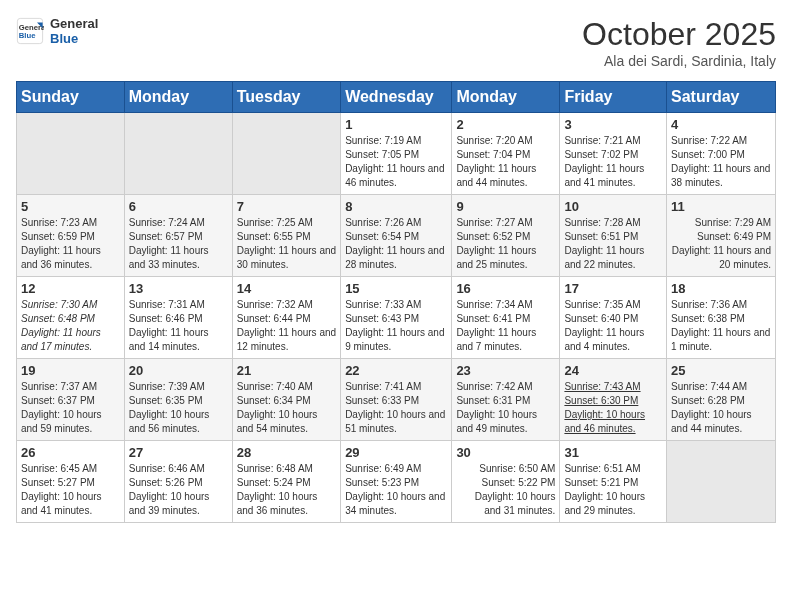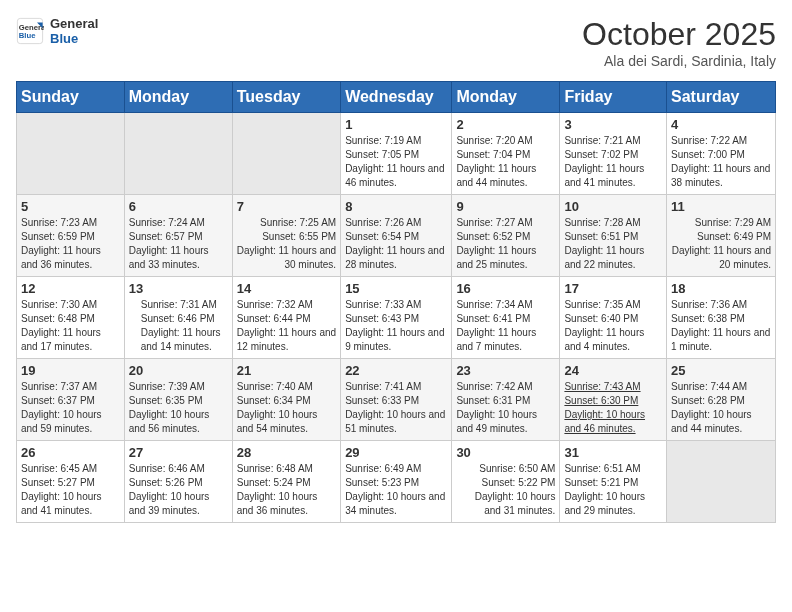--- a/index.html
+++ b/index.html
@@ -151,21 +151,21 @@
 Daylight: 11 hours and 36 minutes.</div>
         </td>
         <td>
           <span class="day-number">6</span>
           <div class="day-info" style="white-space: pre-line;">Sunrise: 7:24 AM
 Sunset: 6:57 PM
 Daylight: 11 hours and 33 minutes.</div>
         </td>
         <td>
           <span class="day-number">7</span>
-          <div class="day-info" style="white-space: pre-line; text-align: right;">Sunrise: 7:25 AM
+          <div class="day-info" style="white-space: pre-line;">Sunrise: 7:25 AM
 Sunset: 6:55 PM
 Daylight: 11 hours and 30 minutes.</div>
         </td>
         <td>
           <span class="day-number">8</span>
           <div class="day-info" style="white-space: pre-line;">Sunrise: 7:26 AM
 Sunset: 6:54 PM
 Daylight: 11 hours and 28 minutes.</div>
         </td>
         <td>
@@ -183,27 +183,27 @@
         <td>
           <span class="day-number">11</span>
           <div class="day-info" style="white-space: pre-line; text-align: right;">Sunrise: 7:29 AM
 Sunset: 6:49 PM
 Daylight: 11 hours and 20 minutes.</div>
         </td>
       </tr>
       <tr>
         <td>
           <span class="day-number">12</span>
-          <div class="day-info" style="white-space: pre-line;">Sunrise: 7:30 AM
+          <div class="day-info" style="white-space: pre-line; font-style: italic;">Sunrise: 7:30 AM
 Sunset: 6:48 PM
 Daylight: 11 hours and 17 minutes.</div>
         </td>
         <td>
           <span class="day-number">13</span>
-          <div class="day-info" style="white-space: pre-line; margin-left: 12px;">Sunrise: 7:31 AM
+          <div class="day-info" style="white-space: pre-line;">Sunrise: 7:31 AM
 Sunset: 6:46 PM
 Daylight: 11 hours and 14 minutes.</div>
         </td>
         <td>
           <span class="day-number">14</span>
           <div class="day-info" style="white-space: pre-line;">Sunrise: 7:32 AM
 Sunset: 6:44 PM
 Daylight: 11 hours and 12 minutes.</div>
         </td>
         <td>

